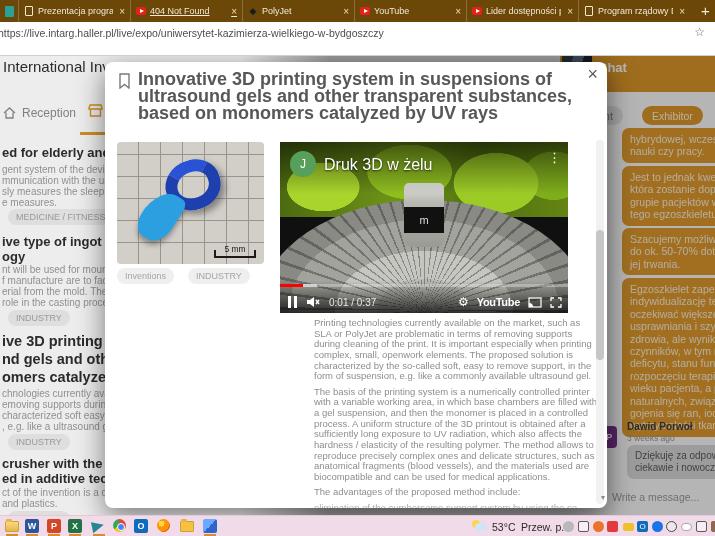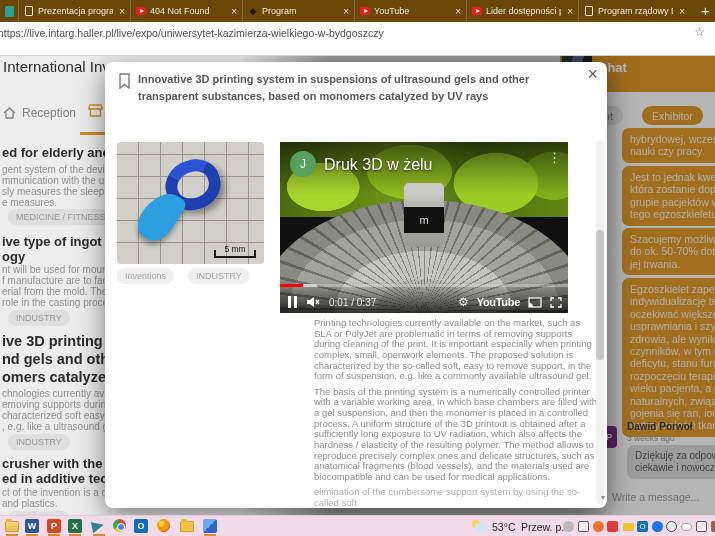--- a/index.html
+++ b/index.html
@@ -72,21 +72,21 @@
   .msg-input { position:absolute; left:52px; top:447px; font-size:10.5px; color:#9a9a9a; white-space:nowrap; }
 
   
   .backdrop { position:absolute; left:0; top:44px; width:715px; height:471px; z-index:5;
     background:linear-gradient(90deg, rgba(0,0,0,0.07) 0px, rgba(0,0,0,0.07) 240px,
       rgba(0,0,0,0.40) 330px, rgba(0,0,0,0.40) 556px, rgba(0,0,0,0.28) 618px, rgba(0,0,0,0.28) 715px); }
 
   
   .modal { position:absolute; left:105px; top:62px; width:502px; height:446px; background:#ffffff;
            border-radius:8px; box-shadow:0 8px 28px rgba(0,0,0,0.5); z-index:10; overflow:hidden; }
-  .m-title { position:absolute; left:33px; top:9px; width:452px; font-size:11px; line-height:17px;
+  .m-title { position:absolute; left:33px; top:9px; width:452px; font-size:18px; line-height:17px;
              color:#575757; font-weight:600; }
   .m-bookmark { position:absolute; left:13px; top:11px; }
   .m-close { position:absolute; right:9px; top:2px; font-size:18px; color:#5a5a5a; }
   .m-img { position:absolute; left:12px; top:80px; width:147px; height:122px; border-radius:4px;
            overflow:hidden; background:#d2cfc9;
            background-image:repeating-linear-gradient(0deg, transparent 0 21px, #9a948e 21px 22px),
                             repeating-linear-gradient(90deg, transparent 0 21px, #9a948e 21px 22px); }
   .obj-ring { position:absolute; left:48px; top:18px; width:56px; height:50px; border:12px solid #1e3fae;
               border-top-color:#2a52d4; border-radius:52% 48% 50% 50%; transform:rotate(-18deg);
               box-shadow:3px 5px 6px rgba(40,40,40,0.45); }
@@ -345,50 +345,51 @@
                 <path d="M1 4 V1 H4 M8 1 H11 V4 M11 7 V10 H8 M4 10 H1 V7" fill="none" stroke="#fff" stroke-width="1.3"></path>
               </svg>
           </span>
         </div>
       </div>
     </div>
 
     <div class="m-text">
       <p>Printing technologies currently available on the market, such as SLA or PolyJet are problematic in terms of removing supports during cleaning of the print. It is important especially when printing complex, small, openwork elements. The proposed solution is characterized by the so-called soft, easy to remove support, in the form of suspension, e.g. like a commonly available ultrasound gel.</p>
       <p>The basis of the printing system is a numerically controlled printer with a variable working area, in which base chambers are filled with a gel suspension, and then the monomer is placed in a controlled process. A uniform structure of the 3D printout is obtained after a sufficiently long exposure to UV radiation, which also affects the hardness / elasticity of the resulting polymer. The method allows to reproduce precisely complex ones and delicate structures, such as anatomical fragments (blood vessels), and the materials used are biocompatible and can be used for medical applications.</p>
+      <p>The advantages of the proposed method include:</p>
       <p class="m-cut">elimination of the cumbersome support system by using the so-called soft</p>
     </div>
 
     <div class="m-scroll"></div>
     <div class="m-thumb"></div>
     <div class="m-arrow">▾</div>
   </div>
 
   <div class="tabbar">
     <div class="tab" style="left:0; width:18px; border-left:none;">
       <span class="fav fav-teal"></span>
 
     </div>
     <div class="tab" style="left:18px; width:112px;">
       <span class="fav">
           <span class="fav-doc"></span>
         </span>
       <span class="lbl">Prezentacja programu</span>
       <span class="tclose">×</span>
     </div>
-    <div class="tab" style="left:130px; width:112px;">
+    <div class="tab" style="left:130px; width:112px;text-decoration:underline;">
       <span class="fav">
           <span class="fav-yt"></span>
         </span>
       <span class="lbl">404 Not Found</span>
       <span class="tclose">×</span>
     </div>
     <div class="tab" style="left:242px; width:112px;">
       <span class="fav fav-diamond">◆</span>
-      <span class="lbl">Program</span>
+      <span class="lbl">PolyJet</span>
       <span class="tclose">×</span>
     </div>
     <div class="tab" style="left:354px; width:112px;">
       <span class="fav">
           <span class="fav-yt"></span>
         </span>
       <span class="lbl">YouTube</span>
       <span class="tclose">×</span>
     </div>
     <div class="tab" style="left:466px; width:112px;">

